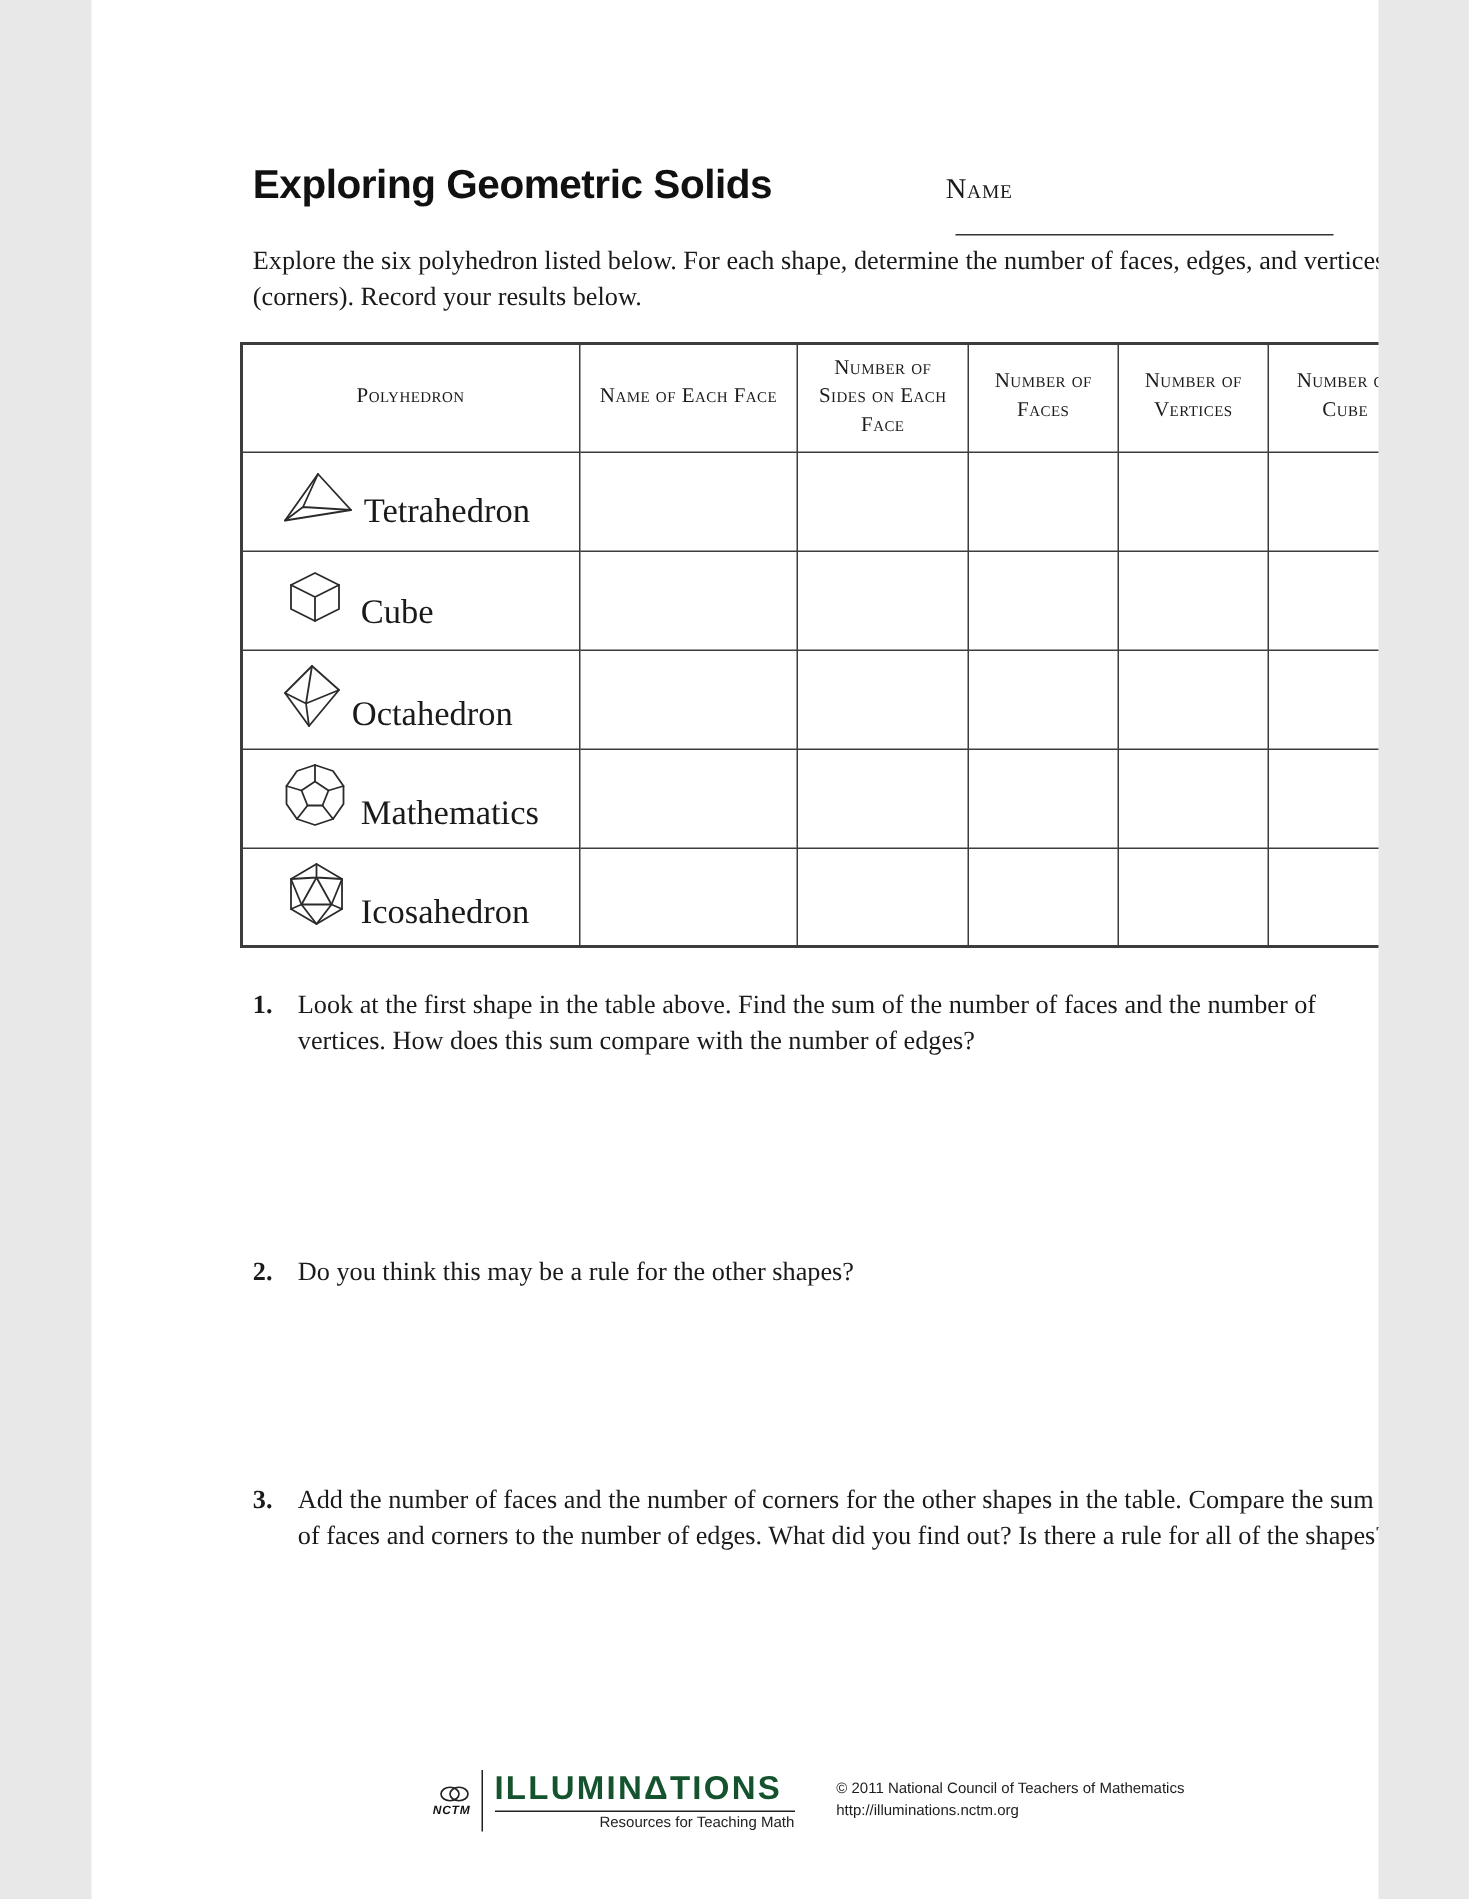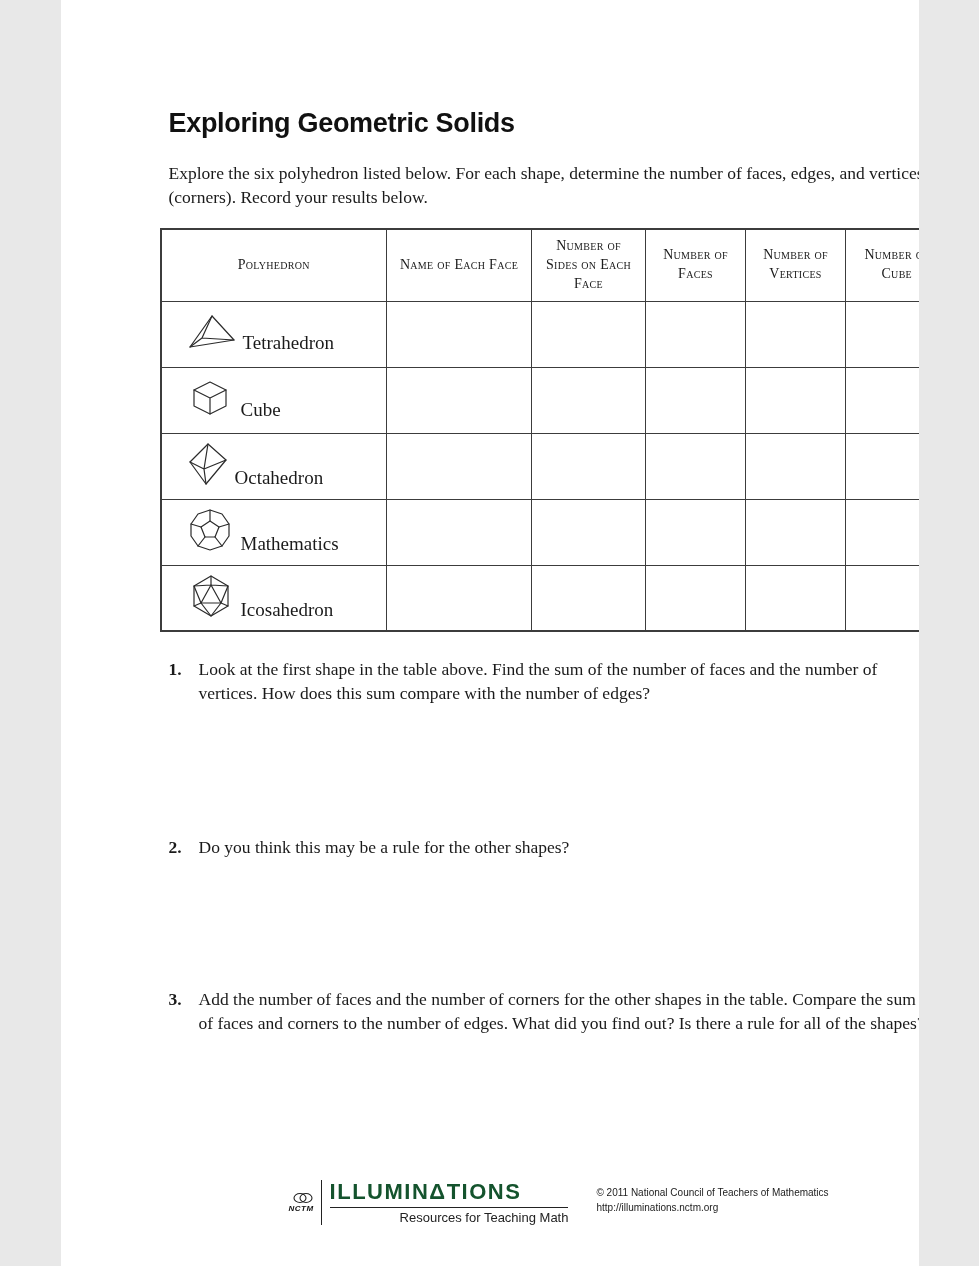--- a/index.html
+++ b/index.html
@@ -77,21 +77,21 @@
   }
   td.shape-cell { height: 66px; vertical-align: middle; }
   td.blank-cell { height: 66px; }
   .shape-inner {
     display: flex;
     align-items: flex-end;
     padding: 6px 4px 10px 26px;
   }
   .shape-inner svg { flex: 0 0 auto; }
   .shape-label {
-    font-size: 19px;
+    font-size: 23px;
     margin-left: 7px;
     position: relative;
     top: 3px;
     white-space: nowrap;
   }
   .wire { stroke: #2b2b2b; stroke-width: 1.2; fill: none; stroke-linejoin: round; stroke-linecap: round; }
 
   
   .question {
     position: absolute;
@@ -135,21 +135,21 @@
   .logo-word {
     font-family: "Liberation Sans", sans-serif;
     font-size: 22px;
     font-weight: 600;
     letter-spacing: 1.5px;
     color: #14532d;
     line-height: 1.1;
   }
   .logo-sub {
     font-family: "Liberation Sans", sans-serif;
-    font-size: 13px;
+    font-size: 10px;
     color: #222;
     border-top: 1.2px solid #222;
     margin-top: 3px;
     padding: 2px 0 0 70px;
     white-space: nowrap;
   }
   .credits {
     margin-left: 28px;
     font-family: "Liberation Sans", sans-serif;
     font-size: 10px;
@@ -158,20 +158,23 @@
     padding-top: 6px;
   }
 </style>
 </head>
 <body>
 
 <div class="page">
 
   <div class="title">Exploring Geometric Solids</div>
 
+  <div class="name-block">
+    <span class="name-label">Name</span><span class="name-line"></span>
+  </div>
 
   <div class="intro">Explore the six polyhedron listed below. For each shape, determine the number of faces, edges, and vertices (corners). Record your results below.</div>
 
   <table class="solids">
     <colgroup>
       <col style="width:226px">
         <col style="width:145px">
         <col style="width:114px">
       <col style="width:100px">
         <col style="width:100px">

